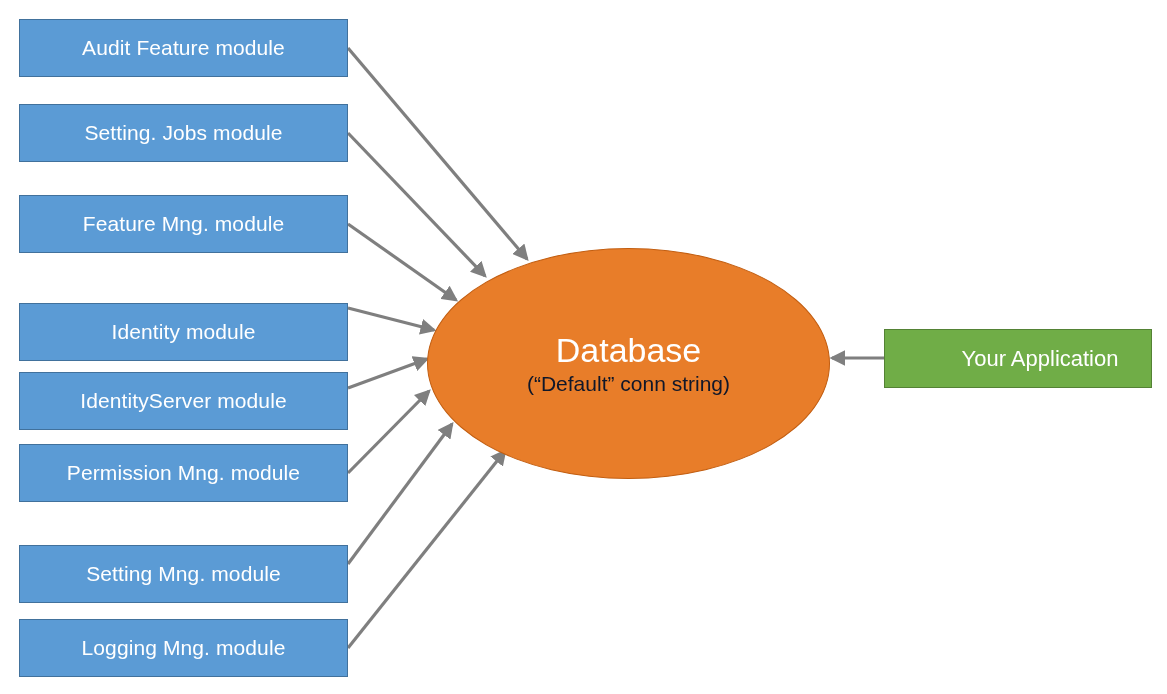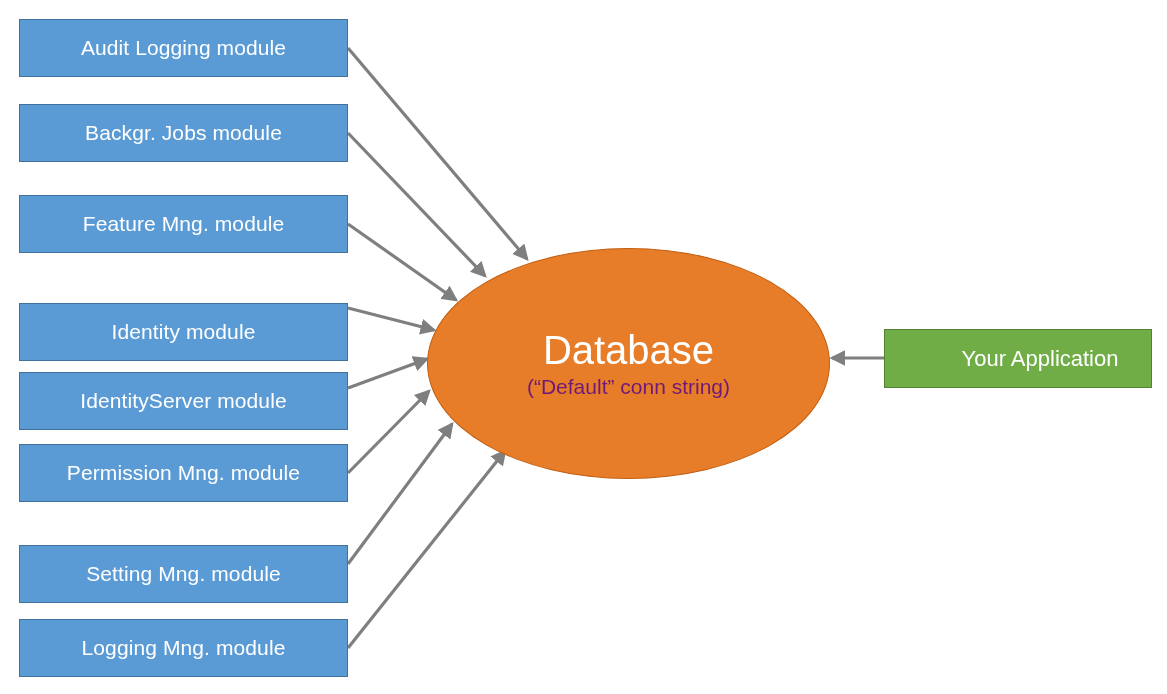--- a/index.html
+++ b/index.html
@@ -47,26 +47,26 @@
     background: #E87D29;
     border: 1.5px solid #C25E11;
     border-radius: 50%;
     display: flex;
     flex-direction: column;
     align-items: center;
     justify-content: center;
   }
   .db-title {
     color: #ffffff;
-    font-size: 40px;
+    font-size: 34px;
     line-height: 1.15;
     white-space: nowrap;
   }
   .db-sub {
-    color: #701a75;
+    color: #0f172a;
     font-size: 21px;
     line-height: 1.2;
     margin-top: 1px;
     white-space: nowrap;
   }
   .app-box {
     position: absolute;
     left: 884px;
     top: 329px;
     width: 268px;
@@ -112,24 +112,24 @@
         <line x1="348" y1="388" x2="427" y2="359" stroke="#7F7F7F" stroke-width="3.2" marker-end="url(#arrowhead)"></line>
         <line x1="348" y1="473" x2="429" y2="391" stroke="#7F7F7F" stroke-width="3.2" marker-end="url(#arrowhead)"></line>
         <line x1="348" y1="564" x2="452" y2="424" stroke="#7F7F7F" stroke-width="3.2" marker-end="url(#arrowhead)"></line>
         <line x1="348" y1="648" x2="505" y2="451" stroke="#7F7F7F" stroke-width="3.2" marker-end="url(#arrowhead)"></line>
       </g>
     <line id="app-arrow" stroke="#7F7F7F" stroke-width="3.2" marker-end="url(#arrowhead)" x1="884" y1="358" x2="832" y2="358"></line>
   </svg>
 
   <div id="modules">
       <div class="module-box" style="top: 19px;">
-        <div class="module-label">Audit Logging module</div>
+        <div class="module-label">Audit Feature module</div>
       </div>
       <div class="module-box" style="top: 104px;">
-        <div class="module-label">Backgr. Jobs module</div>
+        <div class="module-label">Setting. Jobs module</div>
       </div>
       <div class="module-box" style="top: 195px;">
         <div class="module-label">Feature Mng. module</div>
       </div>
       <div class="module-box" style="top: 279px; margin-top: 24px;">
         <div class="module-label">Identity module</div>
       </div>
       <div class="module-box" style="top: 359px; margin-top: 13px;">
         <div class="module-label">IdentityServer module</div>
       </div>

